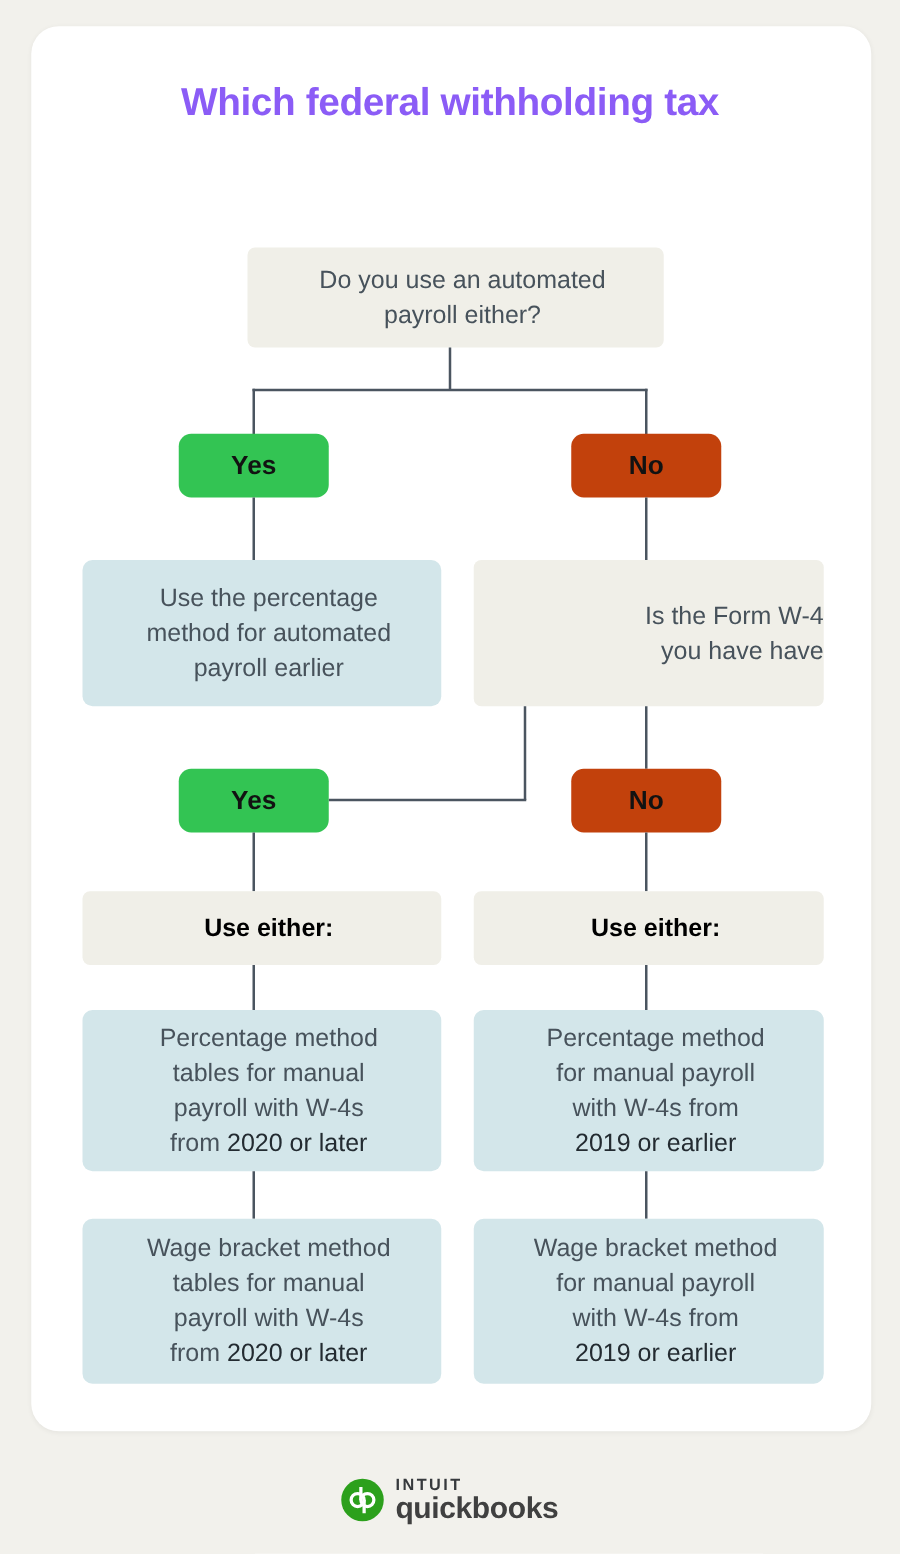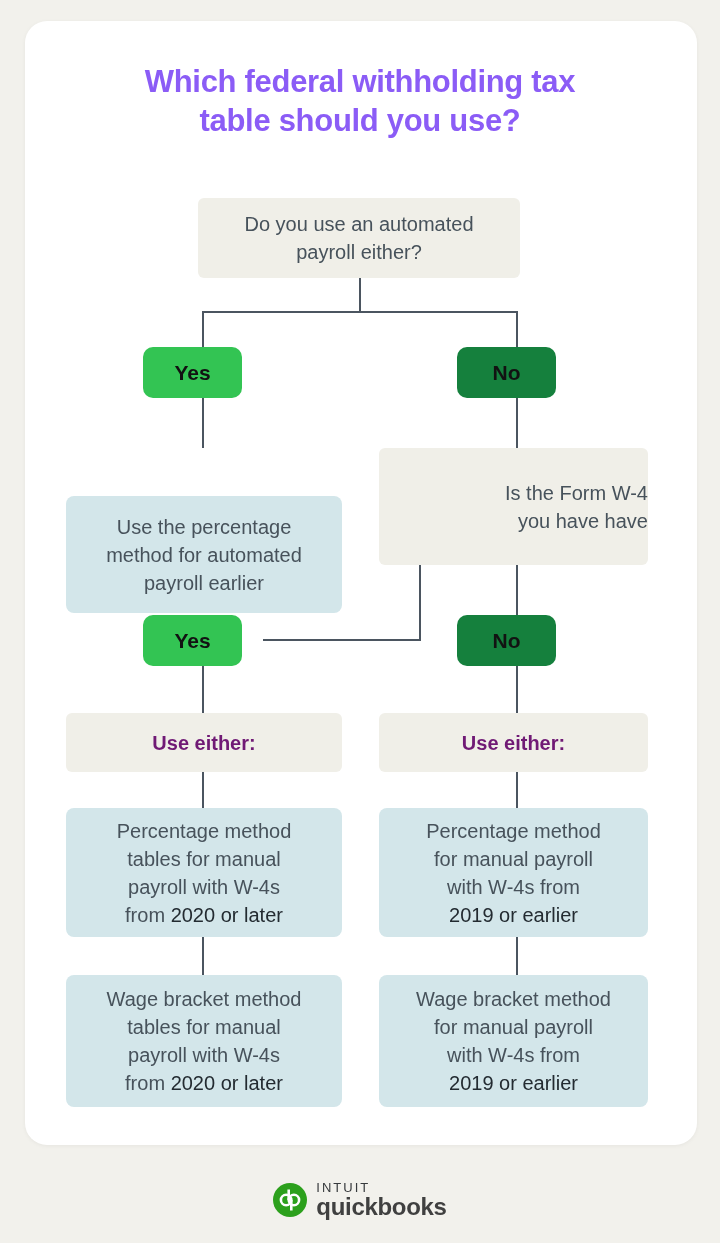--- a/index.html
+++ b/index.html
@@ -15,80 +15,79 @@
     box-shadow:0 1px 4px rgba(0,0,0,0.05);
   }
   .title {
     position:absolute; left:60px; top:62px; width:600px;
     text-align:center; font-size:31px; line-height:39px;
     font-weight:700; letter-spacing:-0.3px; color:#8b5cf6;
   }
   .box {
     position:absolute; display:flex; flex-direction:column;
     justify-content:center; text-align:center;
-    font-size:20px; line-height:28px; color:#47525b;
+    font-size:20px; line-height:28px; color:#47525b;padding-left:11px;
   }
   .box b { font-weight:400; color:#232b31; }
   .gray { background:#f0efe8; border-radius:6px; }
   .blue { background:#d3e6ea; border-radius:8px; }
-  .either { font-weight:700; color:#701a75; }
+  .either { font-weight:700; color:#000000; }
   .pill {
-    position:absolute; width:99px; height:51px; border-radius:10px;
+    position:absolute; width:120px; height:51px; border-radius:10px;
     display:flex; align-items:center; justify-content:center;
     font-size:21px; font-weight:700; color:#121212;
   }
   .green  { background:#33c453; }
-  .orange { background:#15803d; }
+  .orange { background:#c2410c; }
   .vline { position:absolute; width:2px; background:#4b5560; }
   .hline { position:absolute; height:2px; background:#4b5560; }
   .logo {
     position:absolute; left:0; top:1181px; width:720px;
     display:flex; align-items:center; justify-content:center; gap:9px;
   }
   .qb-circle {
     width:34px; height:34px; border-radius:50%; background:#2ca01c;
     display:flex; align-items:center; justify-content:center; flex:0 0 auto;
   }
   .brand-text { display:flex; flex-direction:column; align-items:flex-start; }
   .brand-top {
-    font-size:13px; font-weight:400; letter-spacing:2px;
+    font-size:13px; font-weight:700; letter-spacing:2px;
     color:#373a3d; line-height:13px;
   }
   .brand-bottom {
     font-size:24px; font-weight:700; color:#404040;
     line-height:25px; letter-spacing:-0.3px;
   }
 </style>
 </head>
 <body>
 
 <div class="card"></div>
 
 <div class="title">
     <div class="line">Which federal withholding tax</div>
-    <div class="line">table should you use?</div>
   </div>
 
 <div class="box gray" style="left:198px; top:198px; width:322px; height:80px;">
     <div class="line">Do you use an automated</div>
     <div class="line">payroll either?</div>
   </div>
 
 <div class="vline" style="left:359px; top:278px; height:34px;"></div>
 <div class="hline" style="left:202px; top:311px; width:316px;"></div>
 <div class="vline" style="left:202px; top:311px; height:37px;"></div>
 <div class="vline" style="left:516px; top:311px; height:37px;"></div>
 
 <div class="pill green" style="left:143px; top:347px;">Yes</div>
 <div class="pill orange" style="left:457px; top:347px;">No</div>
 
 <div class="vline" style="left:202px; top:398px; height:50px;"></div>
 <div class="vline" style="left:516px; top:398px; height:50px;"></div>
 
-<div class="box blue" style="left:66px; top:448px; width:276px; height:117px;margin-top:48px;">
+<div class="box blue" style="left:66px; top:448px; width:276px; height:117px;">
     <div class="line">Use the percentage</div>
     <div class="line">method for automated</div>
     <div class="line">payroll earlier</div>
   </div>
 <div class="box gray" style="left:379px; top:448px; width:269px; height:117px;text-align:right;">
     <div class="line">Is the Form W-4</div>
     <div class="line">you have have</div>
   </div>
 
 <div class="vline" style="left:419px; top:565px; height:75px;"></div>

